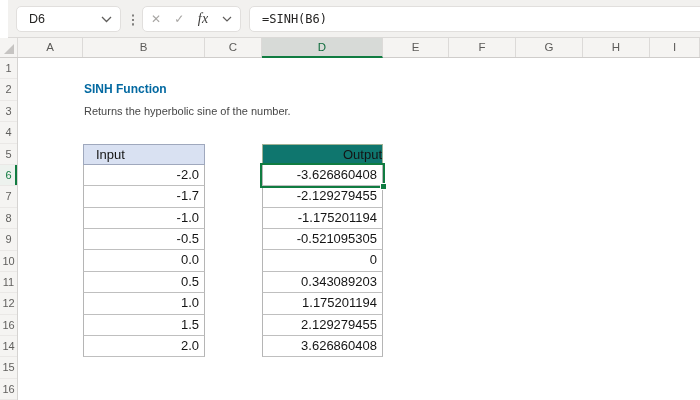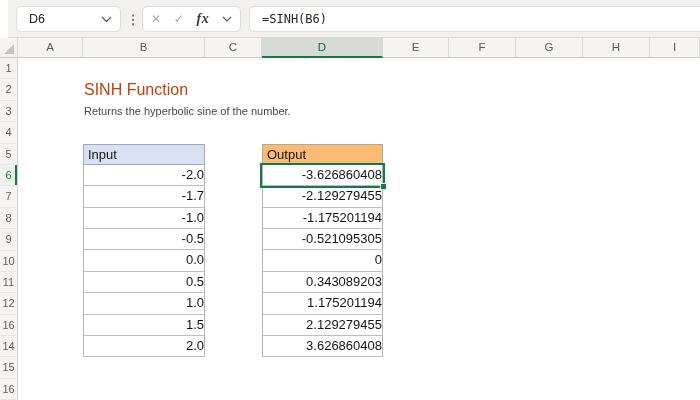--- a/index.html
+++ b/index.html
@@ -16,21 +16,21 @@
   .namebox { left:8px; top:6px; width:105px; height:26px; padding:0 8px 0 12px;
     justify-content:space-between; font-size:12.5px; color:#252423; }
   .moredots { position:absolute; left:118px; top:0; width:14px; height:38px;
     display:flex; align-items:center; justify-content:center;
     font-size:13px; font-weight:bold; color:#7A7977; }
   .fxbox { left:134px; top:6px; width:99px; height:26px; padding:0 8px;
     justify-content:space-between; }
   .icon-x { font-size:12px; color:#A8A6A4; }
   .icon-check { font-size:12px; color:#A8A6A4; }
   .icon-fx { font-style:italic; font-family:"Liberation Serif", serif;
-    font-size:14px; font-weight:bold; color:#3B3A39; letter-spacing:0.5px; }
+    font-size:14px; font-weight:normal; color:#3B3A39; letter-spacing:0.5px; }
   .formulabox { left:241px; top:6px; width:470px; height:26px; padding-left:12px;
     font-family:"DejaVu Sans Mono", monospace; font-size:12px; color:#252423; }
   
   .colheaders { position:absolute; left:0; top:38px; width:700px; height:20px;
     background:#F5F4F2; border-bottom:1px solid #CFCDCB; box-sizing:border-box; }
   .corner { position:absolute; left:0; top:0; width:18px; height:19px;
     border-right:1px solid #DCDAD8; box-sizing:border-box; }
   .corner-tri { position:absolute; right:3px; bottom:3px; width:0; height:0;
     border-style:solid; border-width:0 0 10px 10px;
     border-color:transparent transparent #C6C4C2 transparent; }
@@ -43,33 +43,33 @@
   .rowheaders { position:absolute; left:0; top:58px; width:18px; height:342px;
     background:#F5F4F2; border-right:1px solid #D5D3D1; box-sizing:border-box; }
   .rowh { height:21.4px; line-height:21.4px; text-align:center; font-size:11px;
     color:#605F5D; border-bottom:1px solid #EAE8E6; box-sizing:border-box; }
   .rowh.active { background:#EDF2EE; color:#107C41;
     box-shadow:inset -2px 0 0 #107C41; }
   
   .grid { position:absolute; left:19px; top:58px; width:681px; height:342px;
     background:#fff; }
   .title { position:absolute; left:84px; top:79px; height:21px; line-height:21px;
-    font-size:16px; font-weight:normal; color:#c2410c; white-space:nowrap; }
+    font-size:12px; font-weight:bold; color:#0369a1; white-space:nowrap; }
   .subtitle { position:absolute; left:84px; top:101px; height:21px; line-height:21px;
     font-size:11px; color:#474747; white-space:nowrap; }
   .xltable { position:absolute; top:143.5px; box-sizing:border-box; }
   .input-table  { left:83px;  width:122px; }
   .output-table { left:262px; width:121px; }
-  .hcell { height:21.4px; box-sizing:border-box; padding-left:4px;
+  .hcell { height:21.4px; box-sizing:border-box; padding-left:12px;
     font-size:13px; line-height:20px; color:#141414; }
   .input-table  .hcell { background:#D9E1F2; border:1px solid #9FA8BD; }
-  .output-table .hcell { background:#fdba74; border:1px solid #A0B295; }
+  .output-table .hcell { background:#0f766e; border:1px solid #A0B295;text-align:right; }
   .dcell { height:21.4px; box-sizing:border-box; background:#fff;
     border-left:1px solid #B5B5B5; border-right:1px solid #B5B5B5;
-    border-bottom:1px solid #BFBFBF; text-align:right; 
+    border-bottom:1px solid #BFBFBF; text-align:right; padding-right:5px;
     font-size:13px; line-height:20px; color:#141414; }
   
   .sel { position:absolute; left:260px; top:163px; width:125px; height:25px;
     border:2px solid #107C41; box-sizing:border-box; }
   .fill-handle { position:absolute; right:-4px; bottom:-4px; width:7px; height:7px;
     background:#107C41; border:1px solid #fff; box-sizing:border-box; }
 </style>
 </head>
 <body>
 

